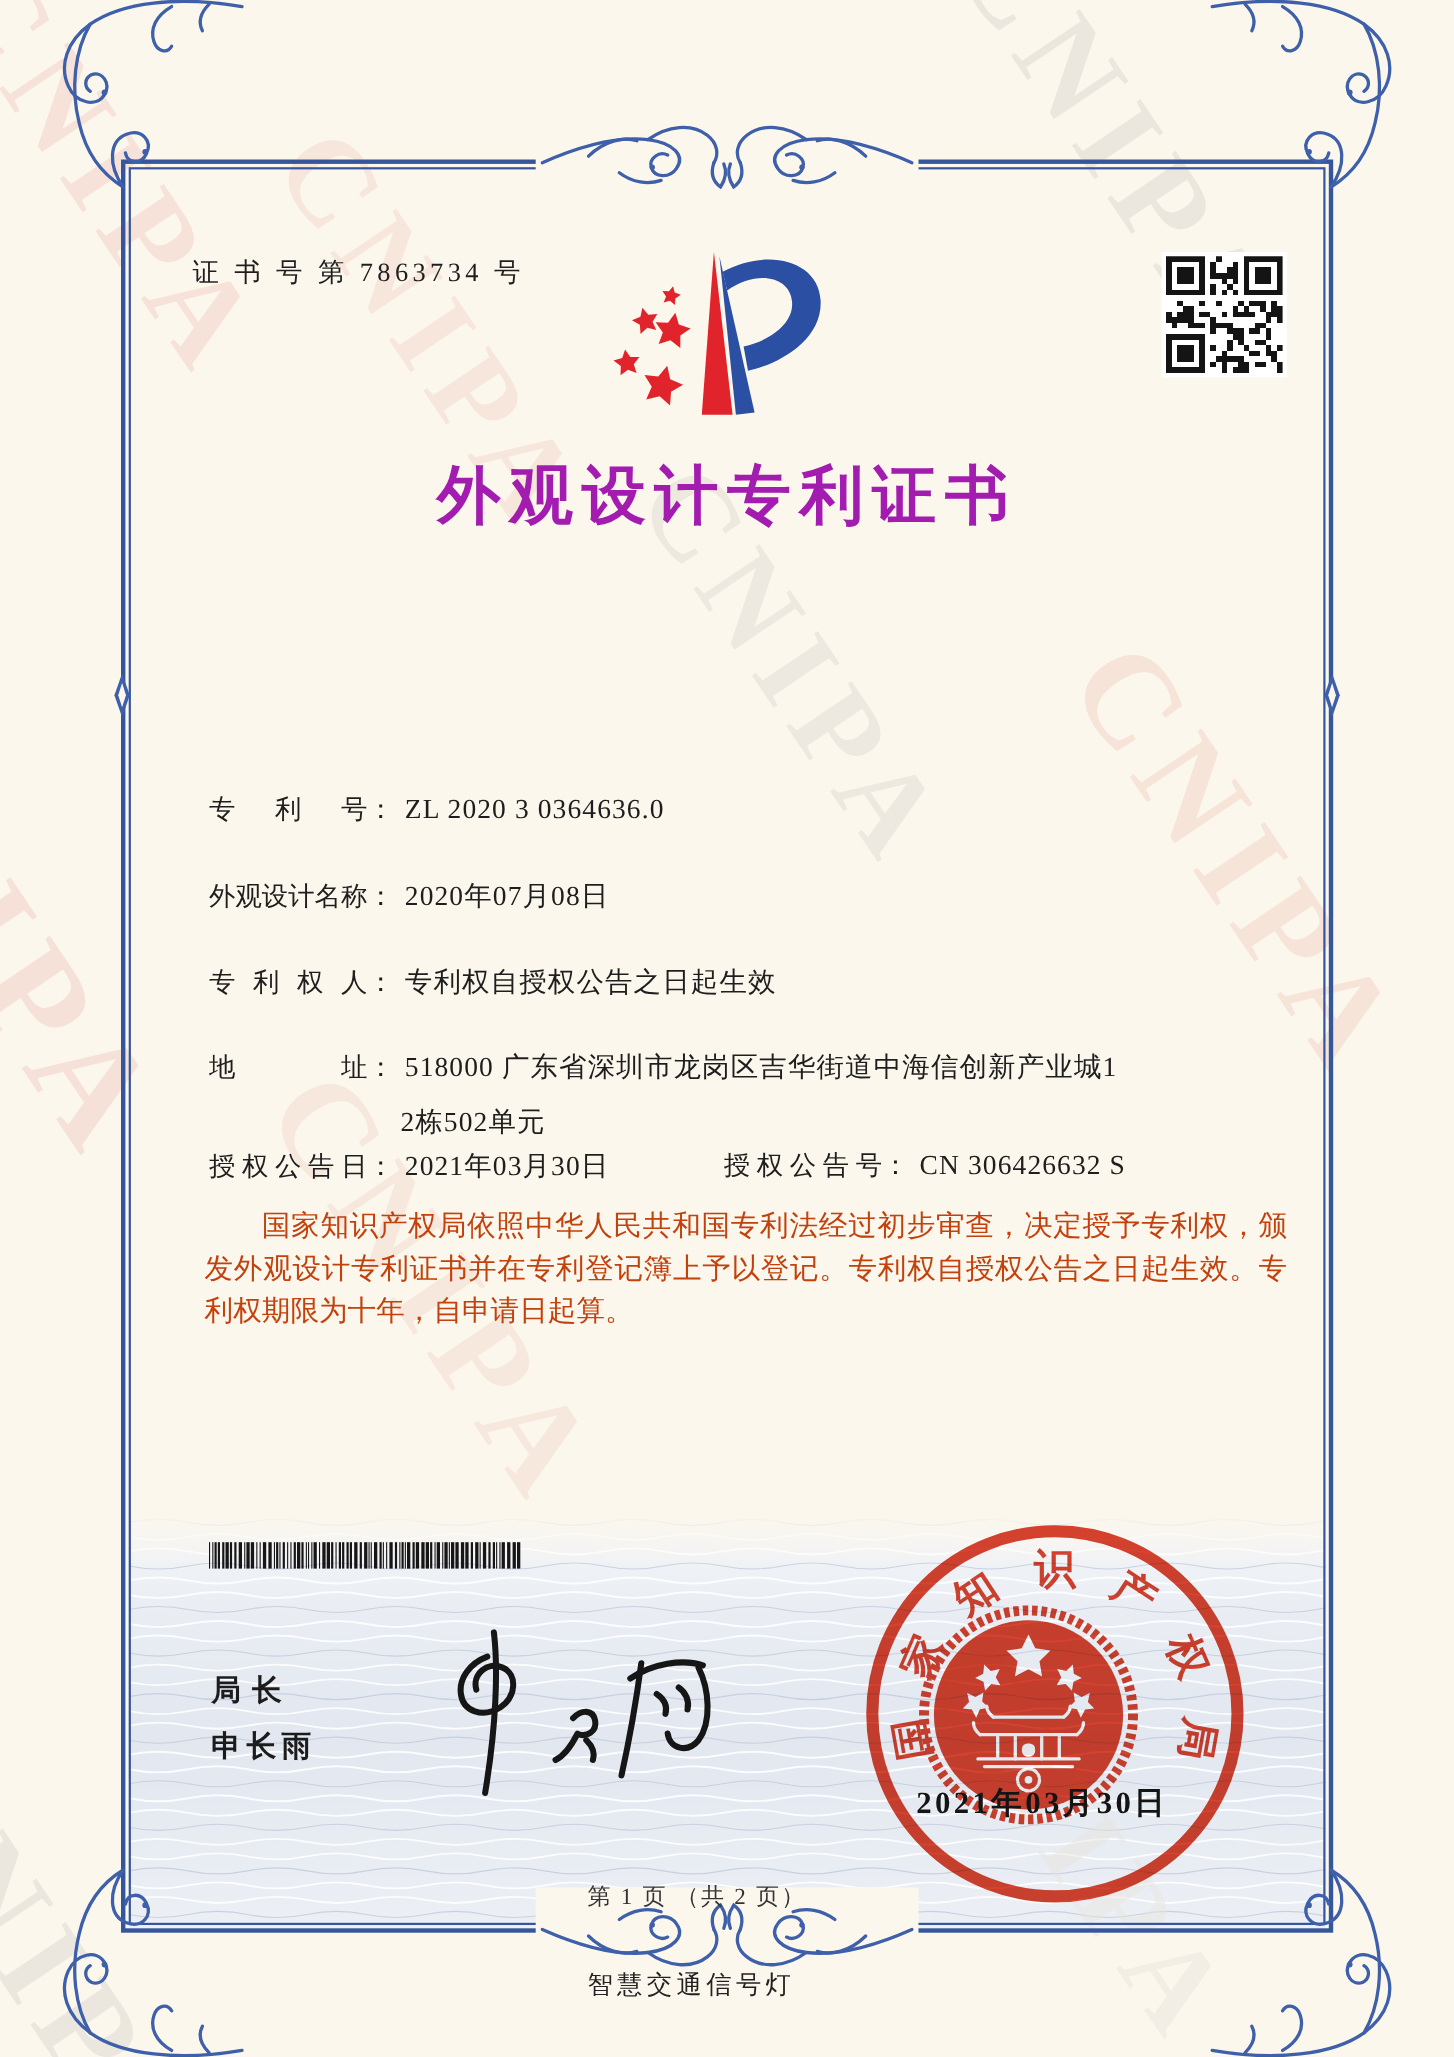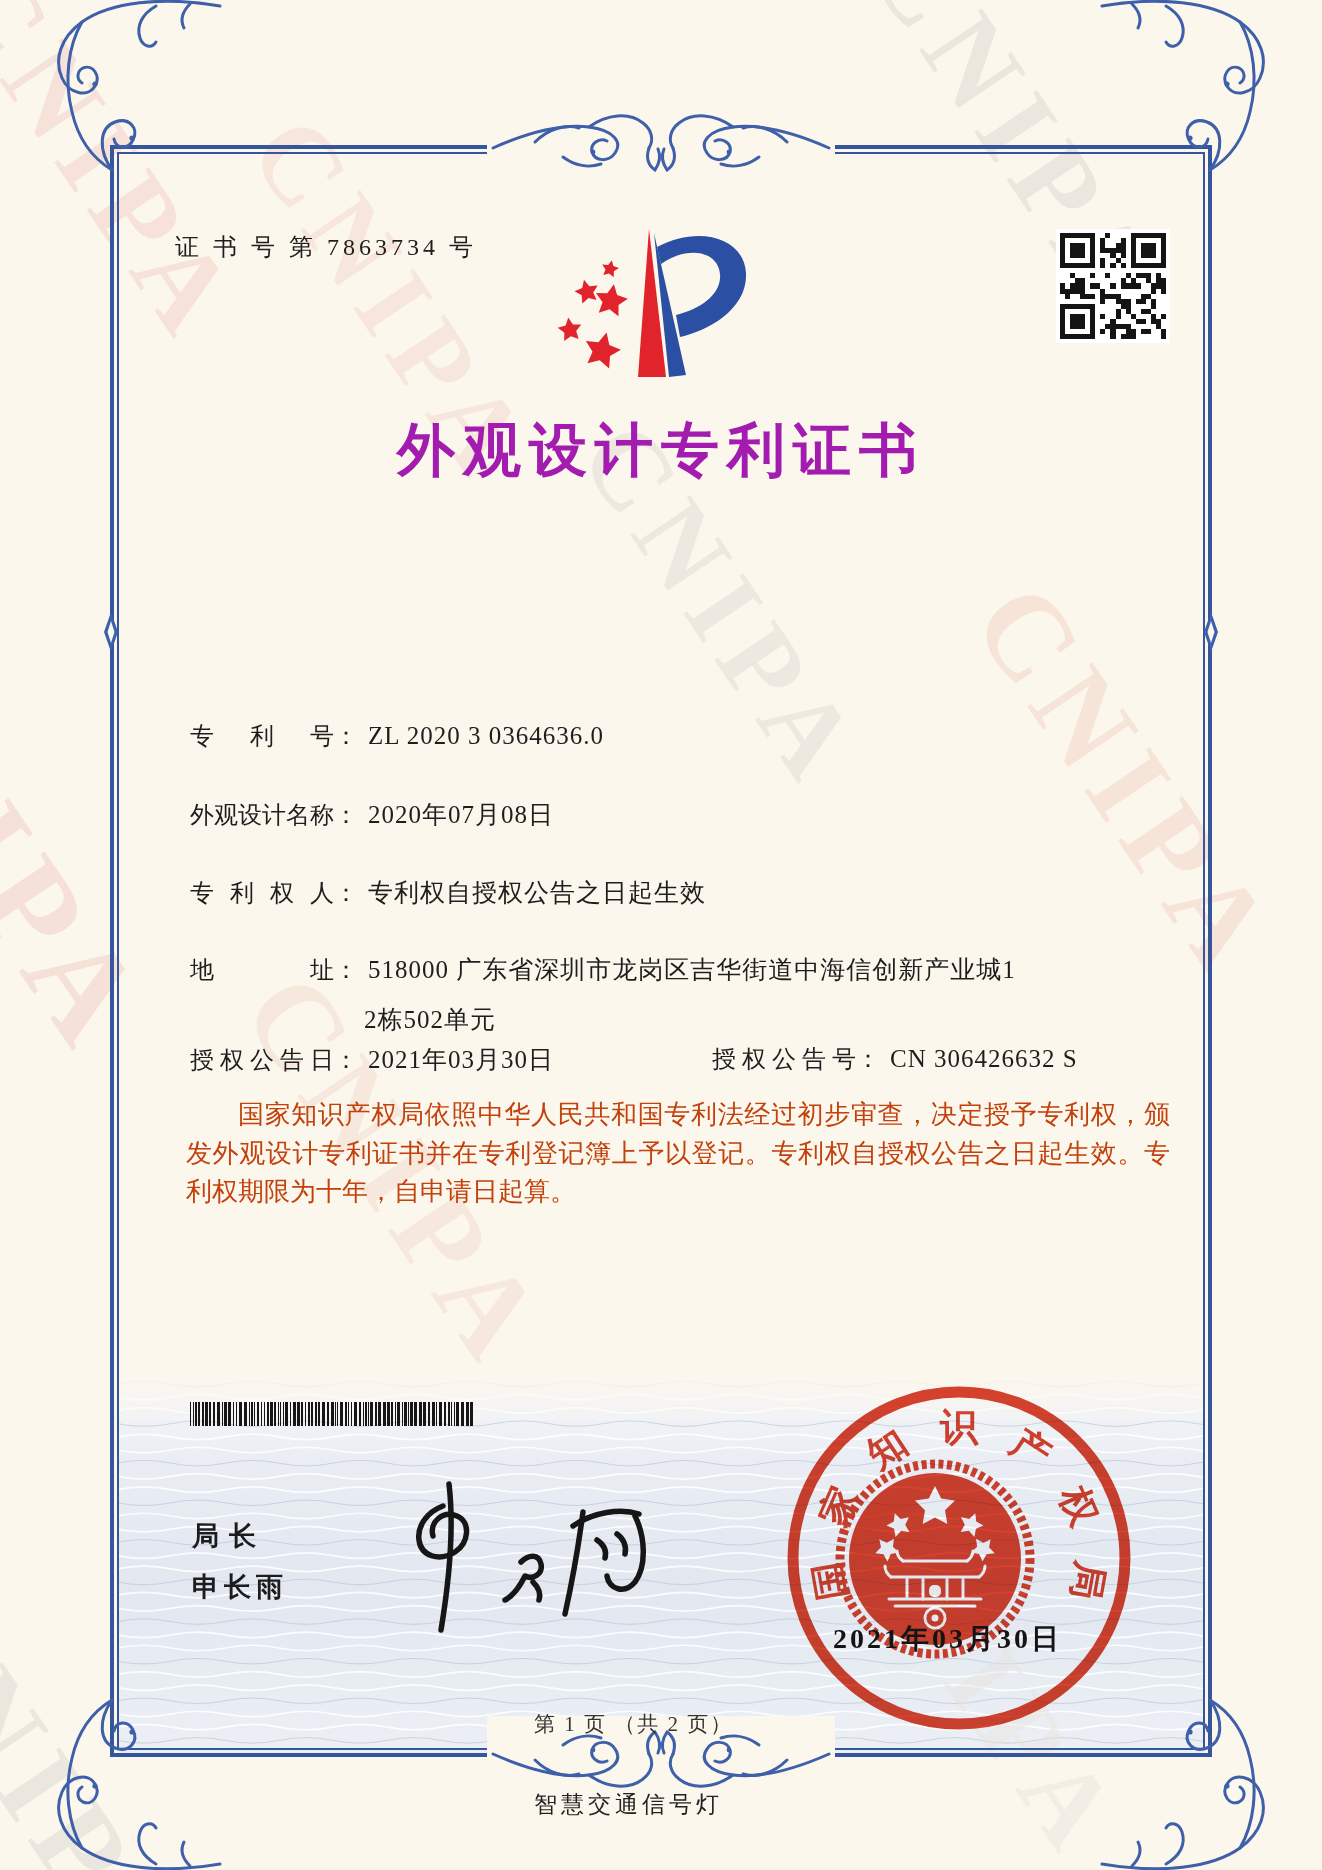--- a/index.html
+++ b/index.html
@@ -54,21 +54,21 @@
   }
   
   .field-row{position:absolute;left:190px;width:1000px;font-size:25px;z-index:5;white-space:nowrap;}
   .flabel{
     display:inline-block;width:144px;font-size:24px;
     text-align:justify;text-align-last:justify;text-justify:inter-character;
     vertical-align:baseline;
   }
   .fcolon{font-size:24px;}
   .fvalue{margin-left:10px;letter-spacing:1px;}
-  .grant2{position:absolute;left:522px;top:0;}
+  .grant2{position:absolute;left:468px;top:0;}
   
   .body-text{
     position:absolute;left:186px;top:1096px;width:984px;z-index:5;
     font-size:26px;line-height:38.5px;text-align:justify;color:#c2410c;
   }
   .body-text p{margin:0;text-indent:2em;}
   
   .barcode{position:absolute;left:190px;top:1402px;height:24px;z-index:5;font-size:0;}
   .barcode i{display:inline-block;height:24px;background:#161616;vertical-align:top;}
   .chief-label,.chief-name{

